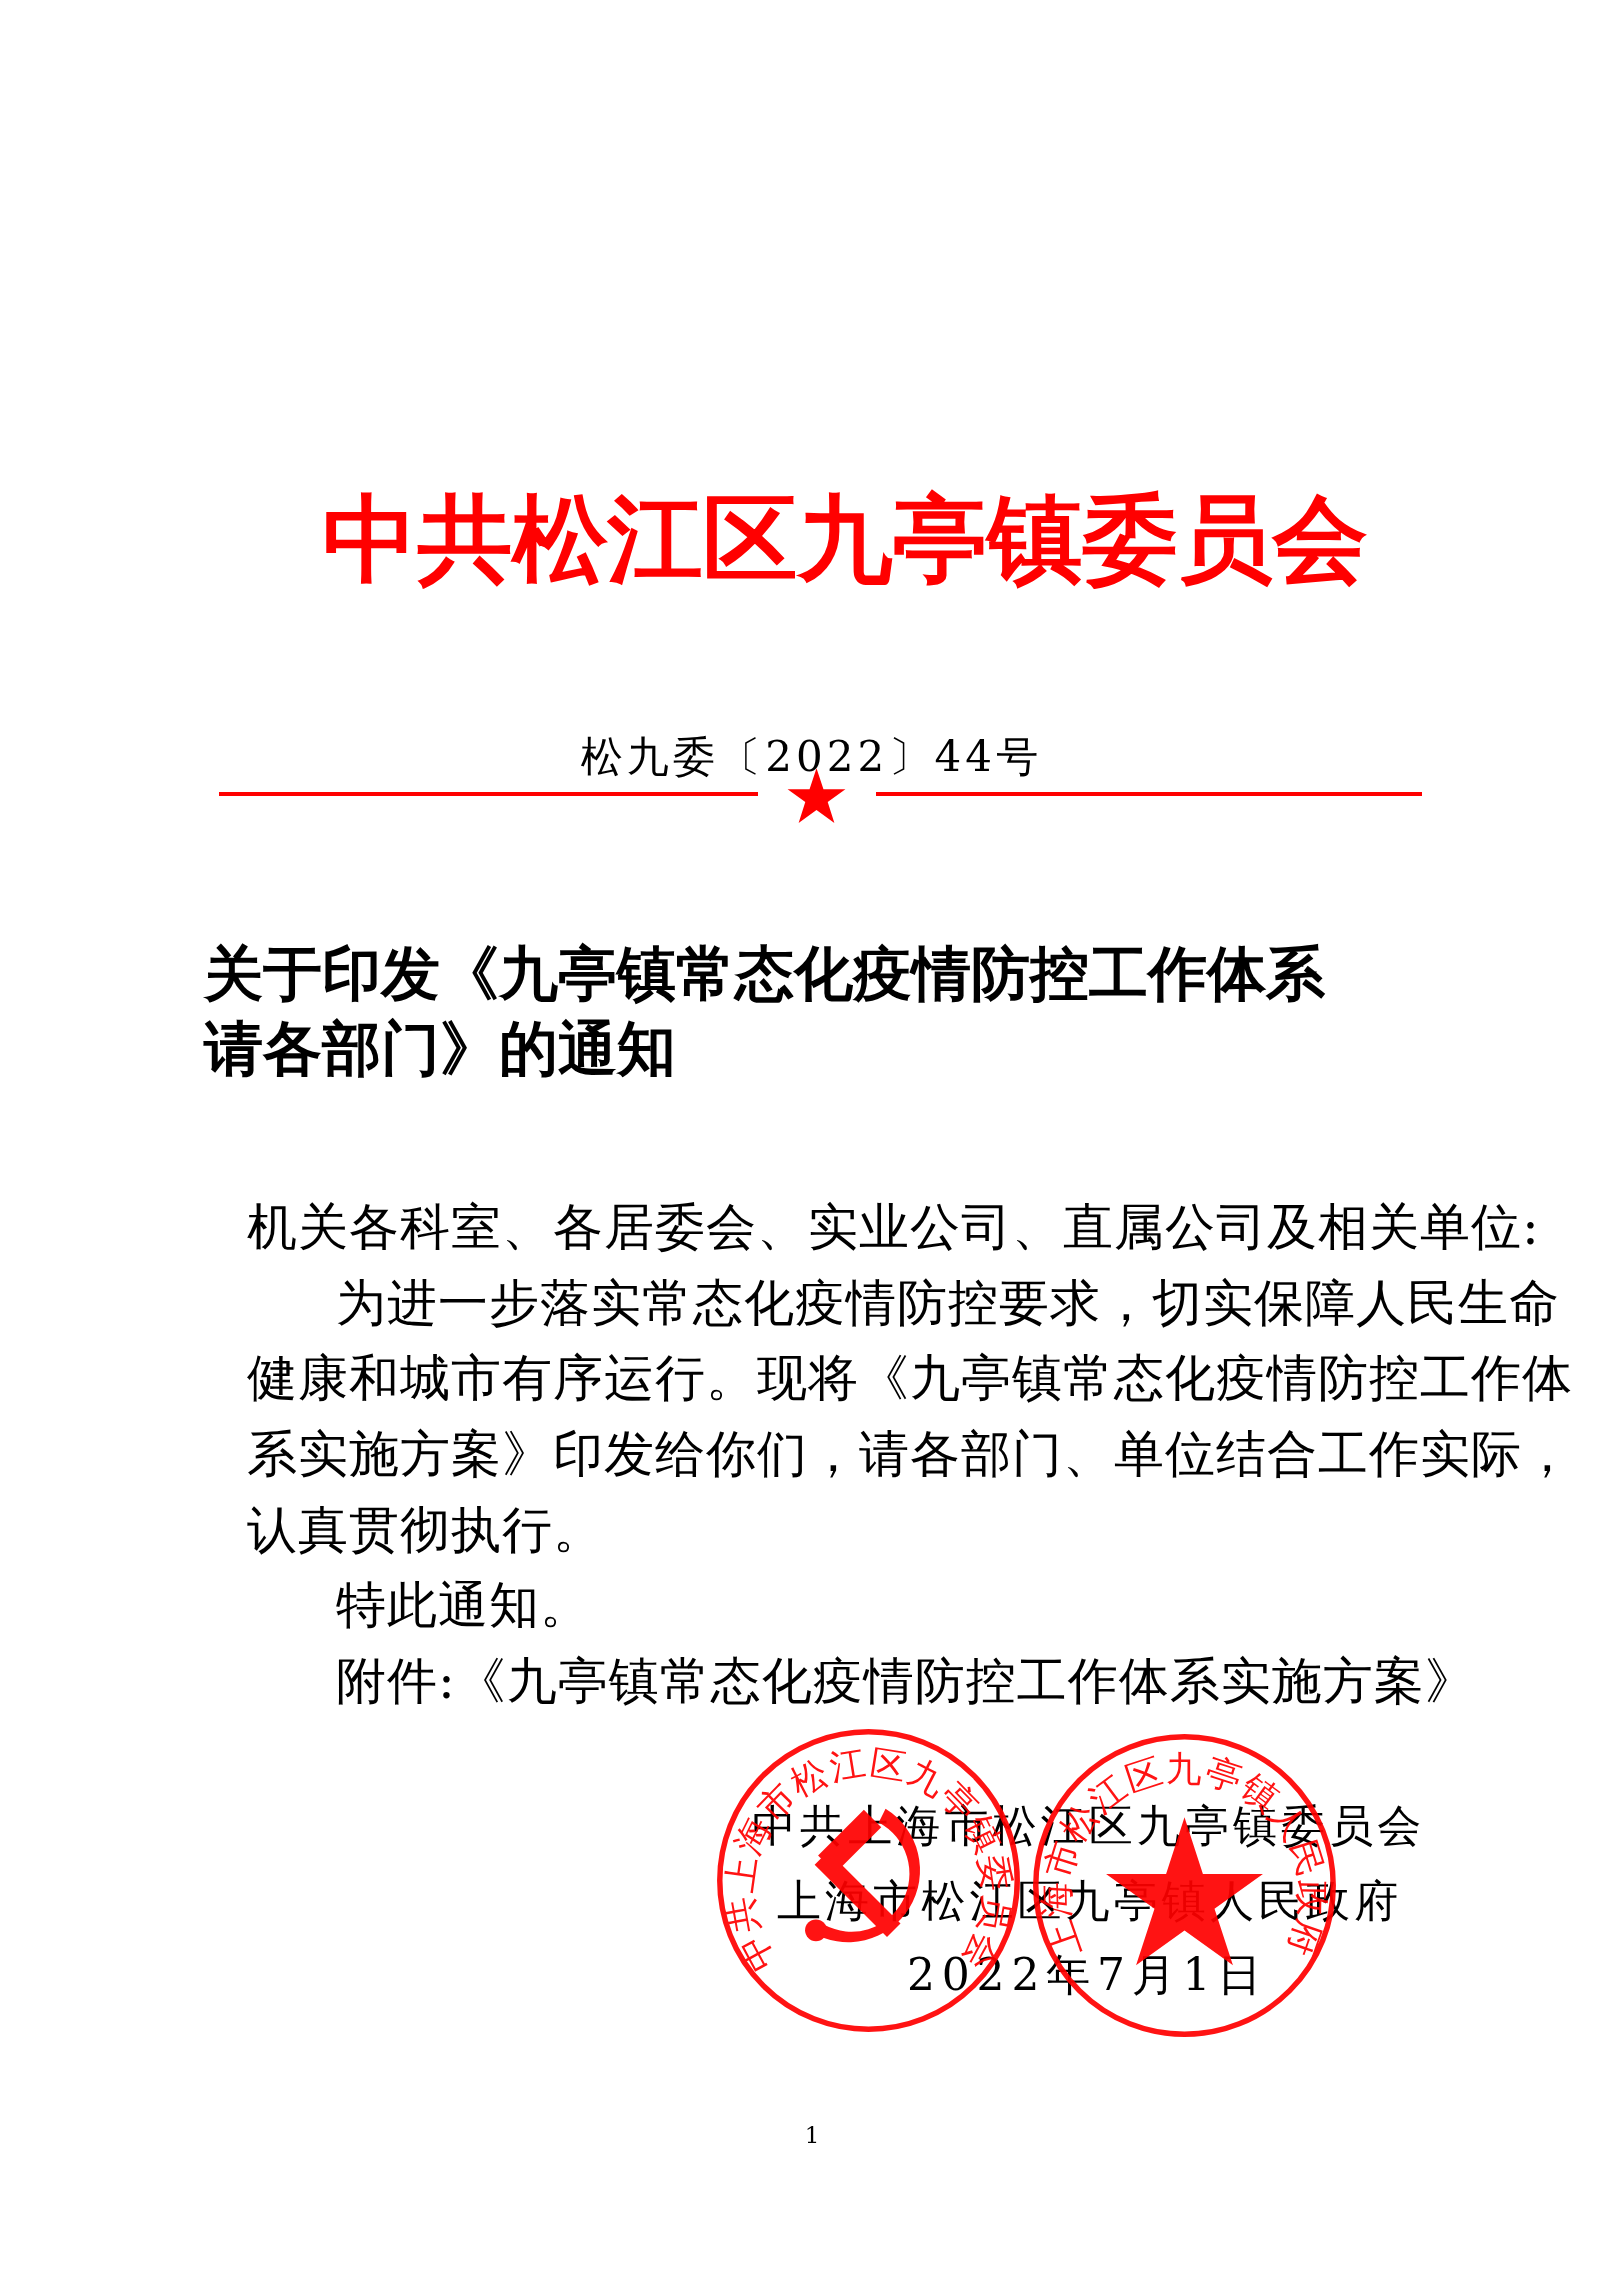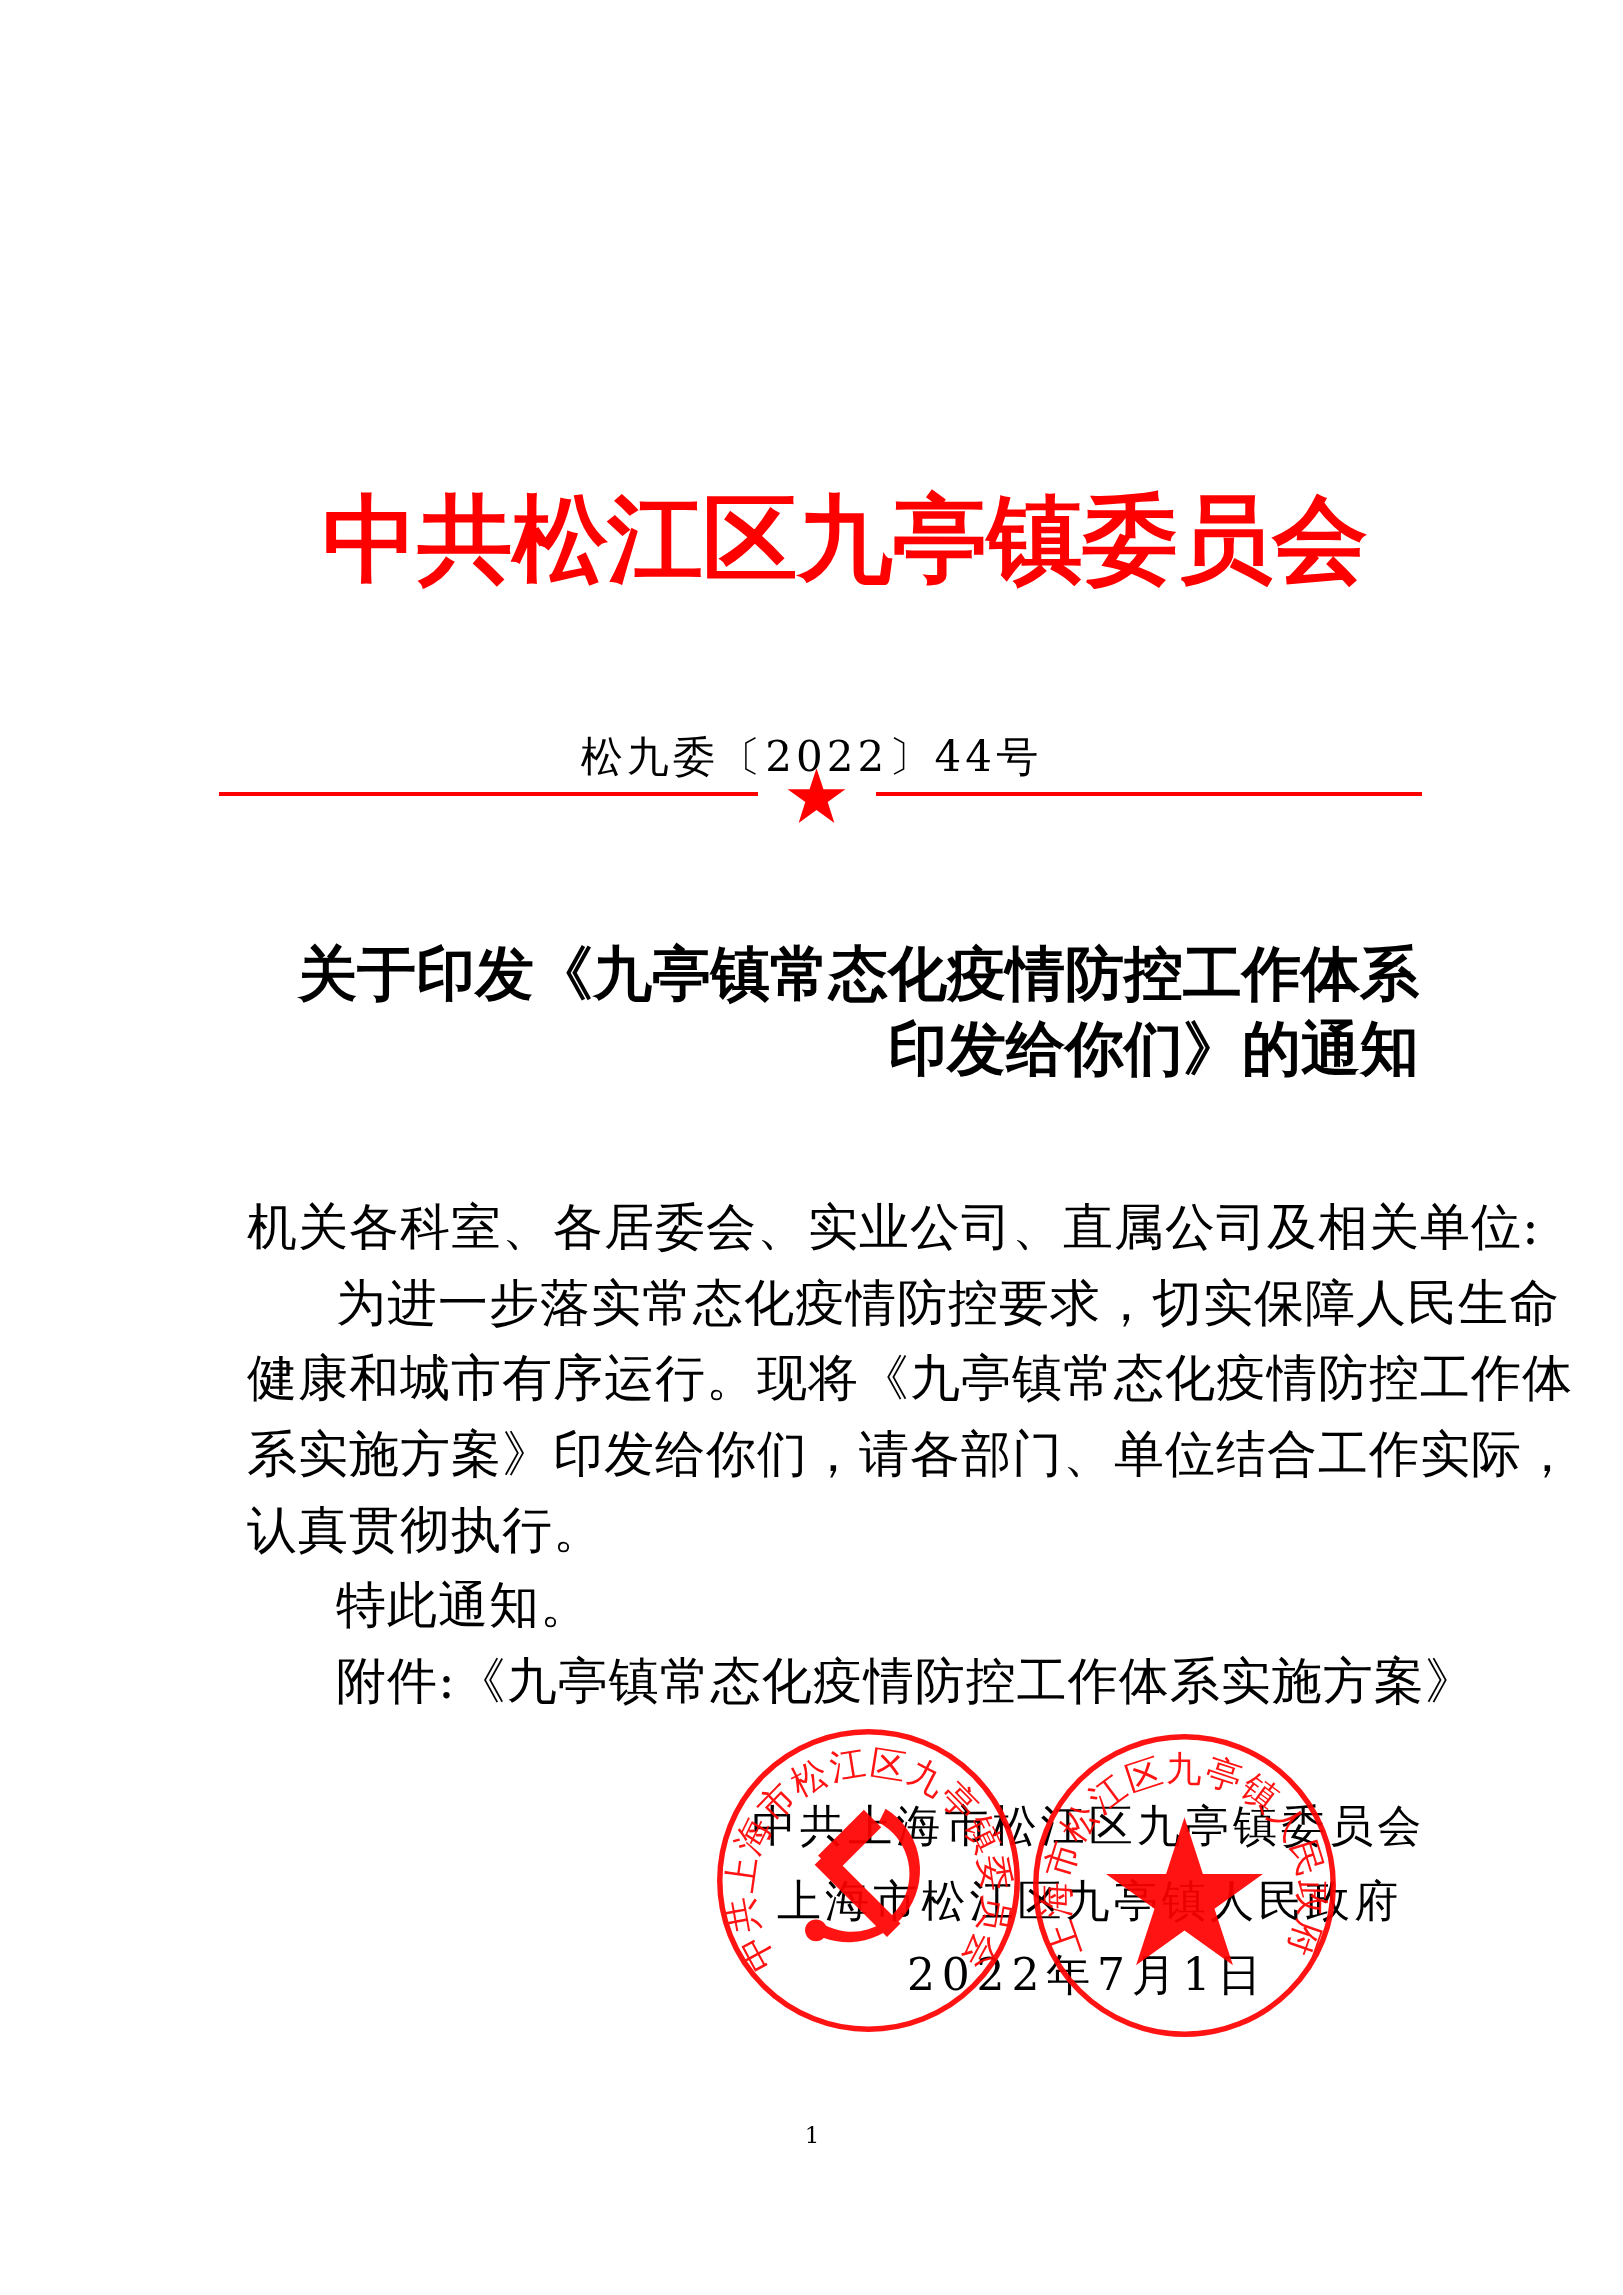--- a/index.html
+++ b/index.html
@@ -15,21 +15,21 @@
   .doc-number {
     left: 0; width: 1623px; top: 708px; text-align: center;
     color: #000; font-size: 42px; line-height: 52px; letter-spacing: 4.1px;
   }
   .rule { height: 4.1px; background: #ff0000; top: 792px; }
   .rule-left { left: 219px; width: 539px; }
   .rule-right { left: 876px; width: 546px; }
   .divider-star { left: 787px; top: 767px; width: 59px; height: 59px; }
 
   .heading {
-    left: 204px; width: 1215px; text-align: right; color: #000;
+    left: 204px; width: 1215px; text-align: left; color: #000;
     font-size: 59px; font-weight: bold; line-height: 76px;
   }
   .heading-1 { top: 913px; }
   .heading-2 { top: 988px; }
 
   .body-line { left: 247px; color: #000; font-size: 50px; line-height: 76px; letter-spacing: 1px; }
   .indent { left: 336px; text-align: center; }
 
   .sig { color: #000; font-size: 44px; line-height: 54px; letter-spacing: 4.1px; }
   .sig-1 { left: 752px; top: 1776px; }
@@ -50,21 +50,21 @@
 
 <div class="abs serif doc-number">松九委〔2022〕44号</div>
 
 <div class="abs rule rule-left"></div>
 <svg class="abs divider-star" viewBox="0 0 100 100">
   <polygon points="50,2 61.8,37.6 99,37.6 69,59.5 80.3,95 50,73 19.7,95 31,59.5 1,37.6 38.2,37.6" fill="#ff0000"></polygon>
 </svg>
 <div class="abs rule rule-right"></div>
 
 <div class="abs serif heading heading-1">关于印发《九亭镇常态化疫情防控工作体系</div>
-<div class="abs serif heading heading-2">印发给你们》的通知</div>
+<div class="abs serif heading heading-2">请各部门》的通知</div>
 
 <div class="abs serif body-line" style="top:1166px;">机关各科室、各居委会、实业公司、直属公司及相关单位:</div>
 <div class="abs serif body-line indent" style="top:1242px;">为进一步落实常态化疫情防控要求，切实保障人民生命</div>
 <div class="abs serif body-line" style="top:1317px;">健康和城市有序运行。现将《九亭镇常态化疫情防控工作体</div>
 <div class="abs serif body-line" style="top:1393px;">系实施方案》印发给你们，请各部门、单位结合工作实际，</div>
 <div class="abs serif body-line" style="top:1469px;">认真贯彻执行。</div>
 <div class="abs serif body-line indent" style="top:1544px;">特此通知。</div>
 <div class="abs serif body-line indent" style="top:1620px;">附件:《九亭镇常态化疫情防控工作体系实施方案》</div>
 
 <div class="abs serif sig sig-1">中共上海市松江区九亭镇委员会</div>

